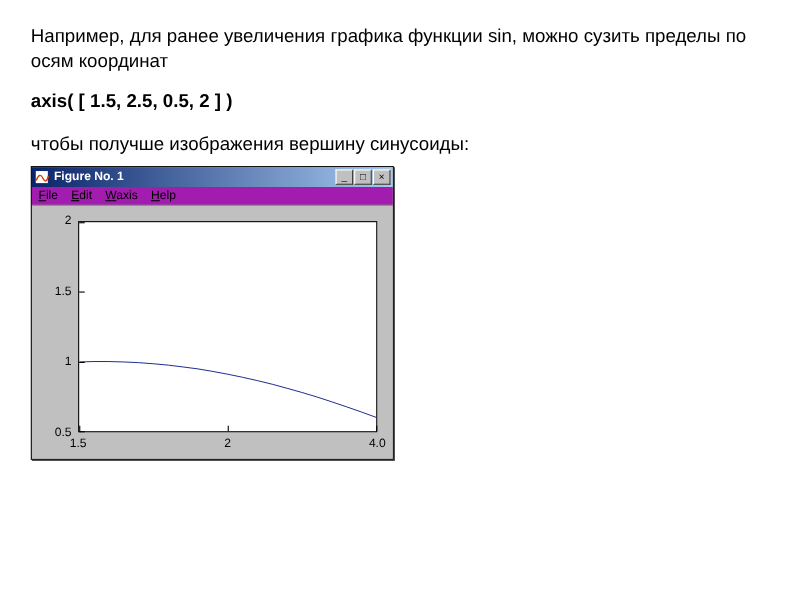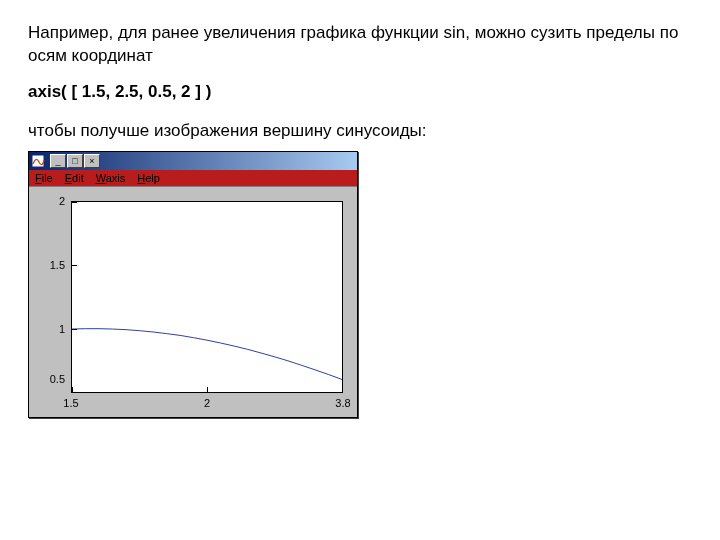--- a/index.html
+++ b/index.html
@@ -49,21 +49,21 @@
     border: 1px solid #fff;
     border-right-color: #404040;
     border-bottom-color: #404040;
     font-size: 9px;
     line-height: 12px;
     text-align: center;
     color: #000;
     margin-left: 1px;
   }
   .menubar {
-    background: #b91c1c;
+    background: #a21caf;
     padding: 2px 6px;
     display: flex;
     gap: 12px;
     font-size: 11px;
     border-bottom: 1px solid #808080;
   }
   .menubar span { cursor: default; }
   .menubar u { text-decoration: underline; }
   .plot-area {
     background: #c0c0c0;
@@ -114,36 +114,37 @@
 
 <div class="lower-row">
   <div class="figwin">
     <div class="titlebar">
       <span class="app-icon">
         <svg viewBox="0 0 14 14">
             <rect x="1" y="1" width="12" height="12" fill="#fff" stroke="#0a2a7a"></rect>
             <path d="M2 10 Q5 2 8 8 T13 6" stroke="#d04000" fill="none" stroke-width="1.3"></path>
           </svg>
       </span>
+      <span class="title-text">Figure No. 1</span>
       <span class="tb-buttons">
         <span class="tb-btn">_</span>
         <span class="tb-btn">□</span>
         <span class="tb-btn">×</span>
       </span>
     </div>
     <div class="menubar">
       <span><u>F</u><span>ile</span></span>
       <span><u>E</u><span>dit</span></span>
       <span><u>W</u><span>axis</span></span>
       <span><u>H</u><span>elp</span></span>
     </div>
     <div class="plot-area">
       <div class="axes-region">
         <div class="y-ticks" id="yticks">
-            <div style="top: 180px;">0.5</div>
+            <div style="top: 194px;">0.5</div>
             <div style="top: 130px;">1</div>
             <div style="top: 66px;">1.5</div>
             <div style="top: 2px;">2</div>
           </div>
         <div class="plot-box" id="plotbox">
           <div class="curve">
             <svg id="curve-svg" preserveAspectRatio="none" viewBox="0 0 100 100">
                 <path d="M0.00 66.87 L5.00 66.67 L10.00 66.67 L15.00 66.87 L20.00 67.20 L25.00 67.73 L30.00 68.40 L35.00 69.27 L40.00 70.20 L45.00 71.40 L50.00 72.73 L55.00 74.20 L60.00 75.80 L65.00 77.53 L70.00 79.47 L75.00 81.47 L80.00 83.60 L85.00 85.93 L90.00 88.33 L95.00 90.80 L100.00 93.40 " fill="none" stroke="#1a2b8f" stroke-width="0.9" vector-effect="non-scaling-stroke"></path>
               </svg>
           </div>
@@ -151,19 +152,19 @@
             <div class="tick-mark-y" style="top: 66.6667%;"></div>
             <div class="tick-mark-y" style="top: 33.3333%;"></div>
             <div class="tick-mark-y" style="top: 0%;"></div>
             <div class="tick-mark-x" style="left: 0%;"></div>
             <div class="tick-mark-x" style="left: 50%;"></div>
             <div class="tick-mark-x" style="left: 100%;"></div>
           </div>
         <div class="x-ticks" id="xticks">
             <div style="left: 0%;">1.5</div>
             <div style="left: 50%;">2</div>
-            <div style="left: 100%;">3.8</div>
+            <div style="left: 100%;">4.0</div>
           </div>
       </div>
     </div>
   </div>
 
 </div>
 
 </body></html>

